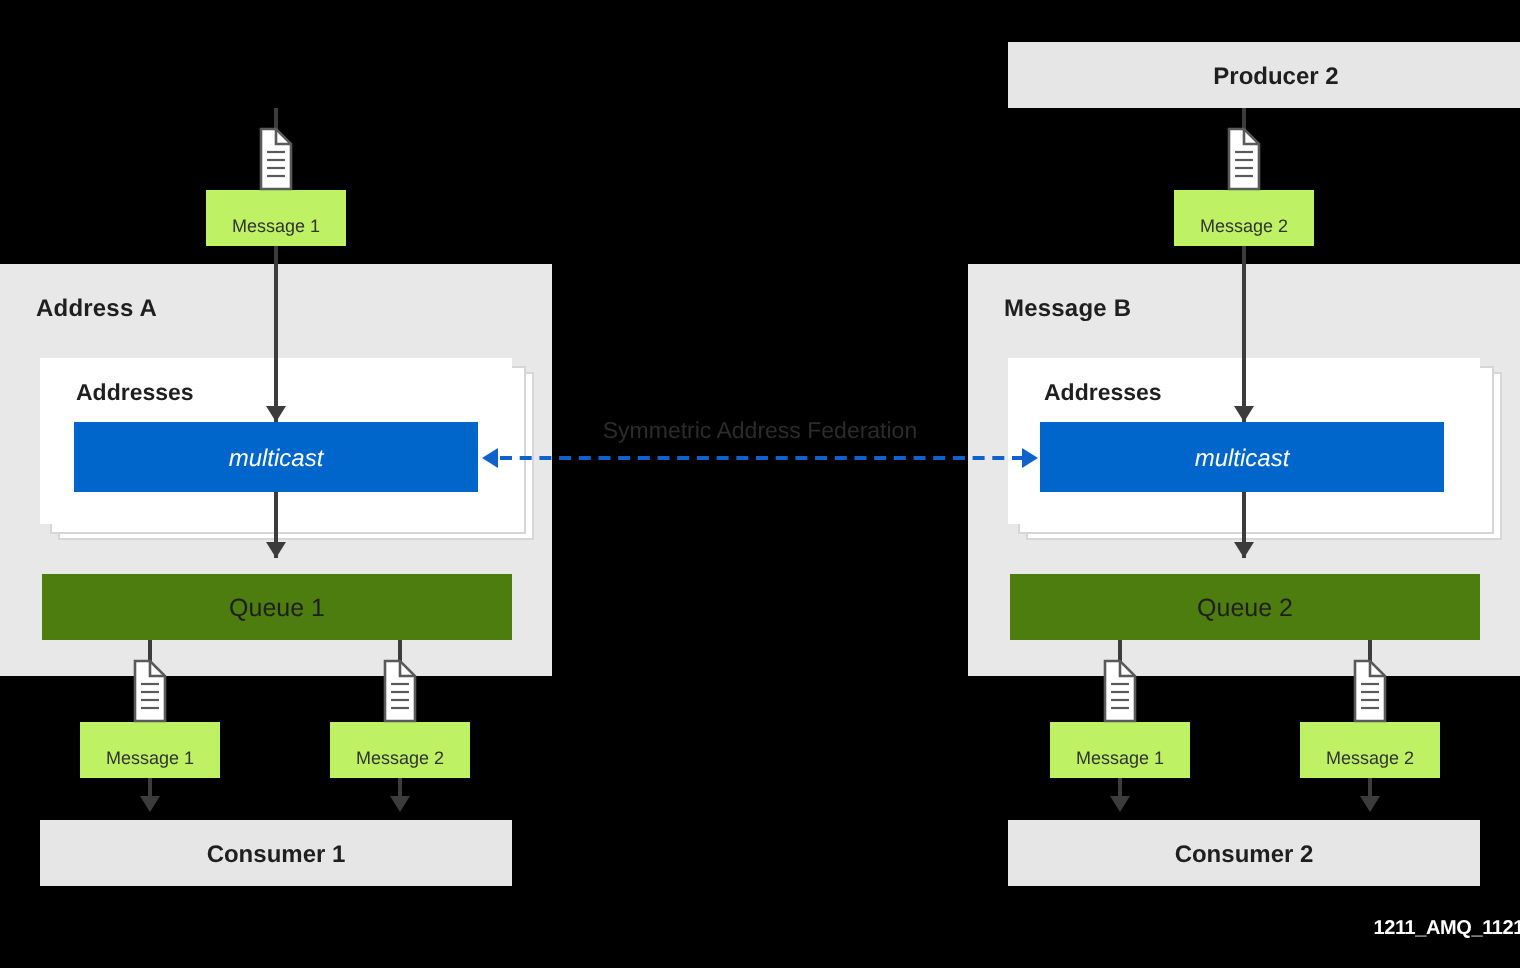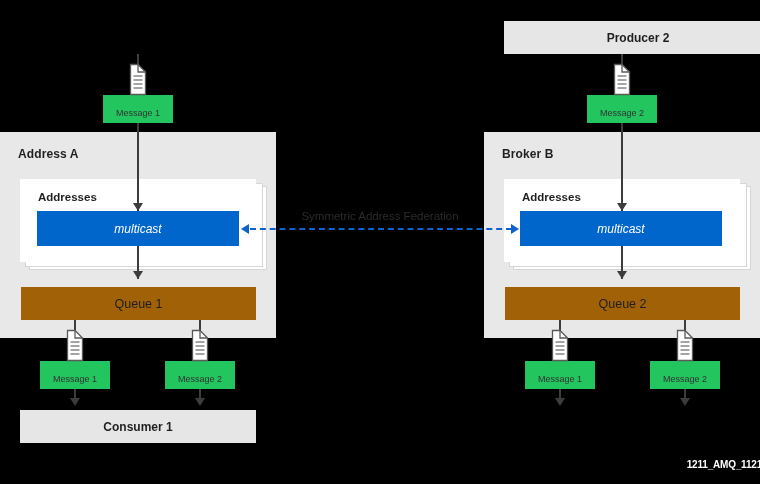--- a/index.html
+++ b/index.html
@@ -67,21 +67,21 @@
     justify-content: center;
     color: #ffffff;
     font-size: 12px;
     font-style: italic;
     box-sizing: border-box;
   }
 
   
   .queue-box {
     position: absolute;
-    background: #a16207;
+    background: #4d7c0f;
     display: flex;
     align-items: center;
     justify-content: center;
     font-size: 12.5px;
     color: #1f1f1f;
     box-sizing: border-box;
   }
 
   
   .actor-box {
@@ -92,21 +92,21 @@
     justify-content: center;
     font-size: 12px;
     font-weight: bold;
     color: #1f1f1f;
     box-sizing: border-box;
   }
 
   
   .msg-label {
     position: absolute;
-    background: #22c55e;
+    background: #bef264;
     box-sizing: border-box;
     display: flex;
     align-items: flex-end;
     justify-content: center;
     font-size: 9px;
     color: #333333;
     padding-bottom: 5px;
   }
   .doc-icon {
     position: absolute;
@@ -179,21 +179,21 @@
   <div class="node stack-layer" style="left:25px; top:183px; width:238px; height:84px;"></div>
 
   <div class="node addresses-card" style="left:20px; top:179px; width:236px; height:83px;">
     <div class="addresses-title">Addresses</div>
   </div>
   <div class="node address-chip" style="left:37px; top:211px; width:202px; height:35px;">multicast</div>
 
   <div class="node queue-box" style="left:21px; top:287px; width:235px; height:33px;">Queue 1</div>
 
   <div class="node broker-panel" style="left:484px; top:132px; width:276px; height:206px;">
-    <div class="broker-title">Broker B</div>
+    <div class="broker-title">Message B</div>
   </div>
 
   <div class="node stack-layer" style="left:513px; top:186px; width:238px; height:84px;"></div>
   <div class="node stack-layer" style="left:509px; top:183px; width:238px; height:84px;"></div>
 
   <div class="node addresses-card" style="left:504px; top:179px; width:236px; height:83px;">
     <div class="addresses-title">Addresses</div>
   </div>
   <div class="node address-chip" style="left:520px; top:211px; width:202px; height:35px;">multicast</div>
 
@@ -298,16 +298,17 @@
       <path d="M14 1.5 L14 9 L21.5 9" fill="none" stroke="#5a5a5a" stroke-width="1.3"></path>
       <line x1="9.5" y1="13" x2="18.5" y2="13" stroke="#5a5a5a" stroke-width="1.1"></line>
       <line x1="9.5" y1="17" x2="18.5" y2="17" stroke="#5a5a5a" stroke-width="1.1"></line>
       <line x1="9.5" y1="21" x2="18.5" y2="21" stroke="#5a5a5a" stroke-width="1.1"></line>
       <line x1="9.5" y1="25" x2="18.5" y2="25" stroke="#5a5a5a" stroke-width="1.1"></line>
     </svg>
   </div>
   <div class="vline" style="left:684.3px; top:389px; height:13px;"></div>
   <div class="arrowhead-down" style="left:680px; top:398px;"></div>
 
+  <div class="node actor-box" style="left:504px; top:410px; width:236px; height:33px;">Consumer 2</div>
 
   <div class="watermark">1211_AMQ_1121</div>
 
 </div>
 
 </body></html>

